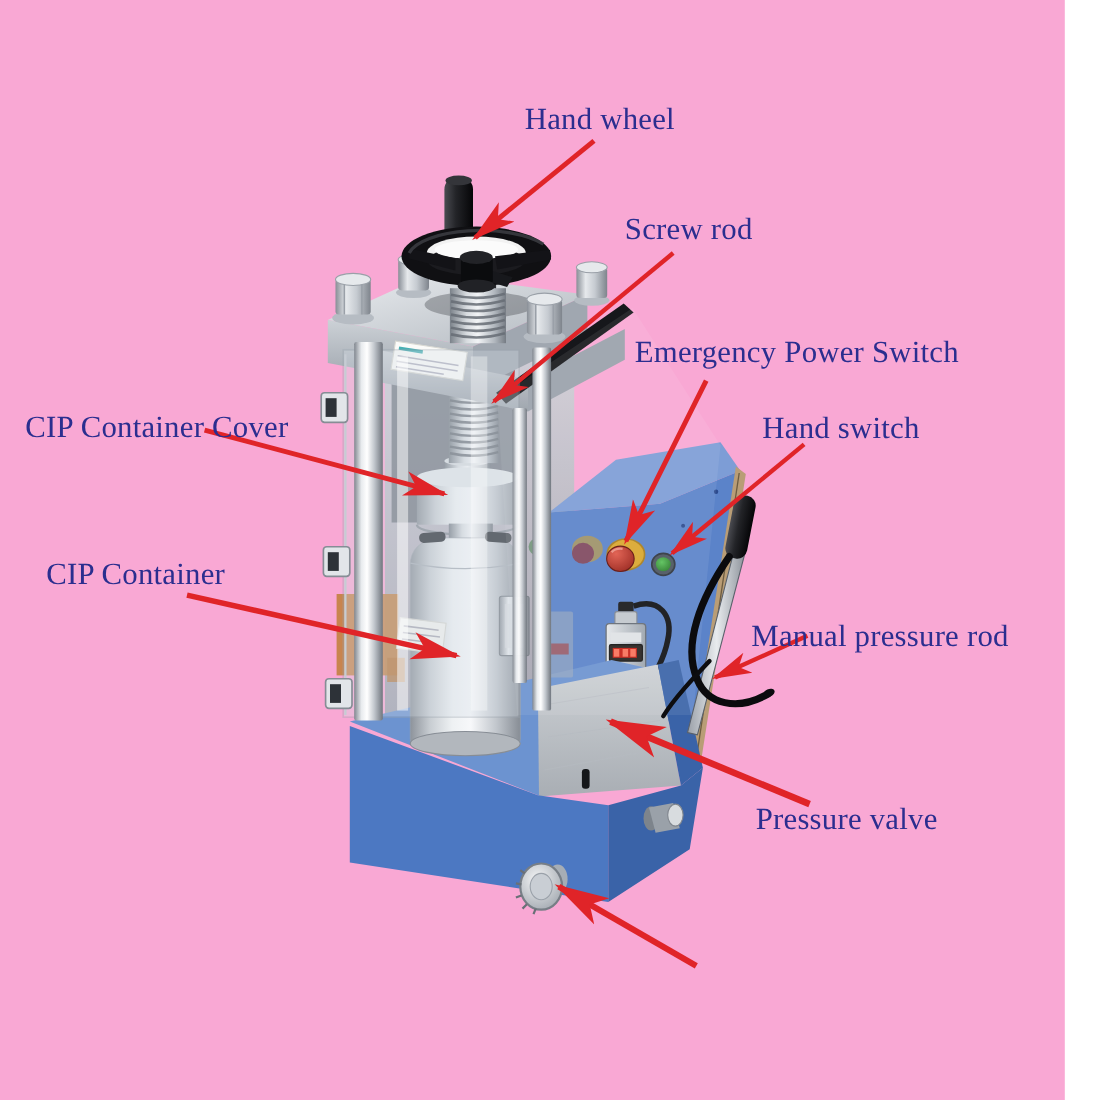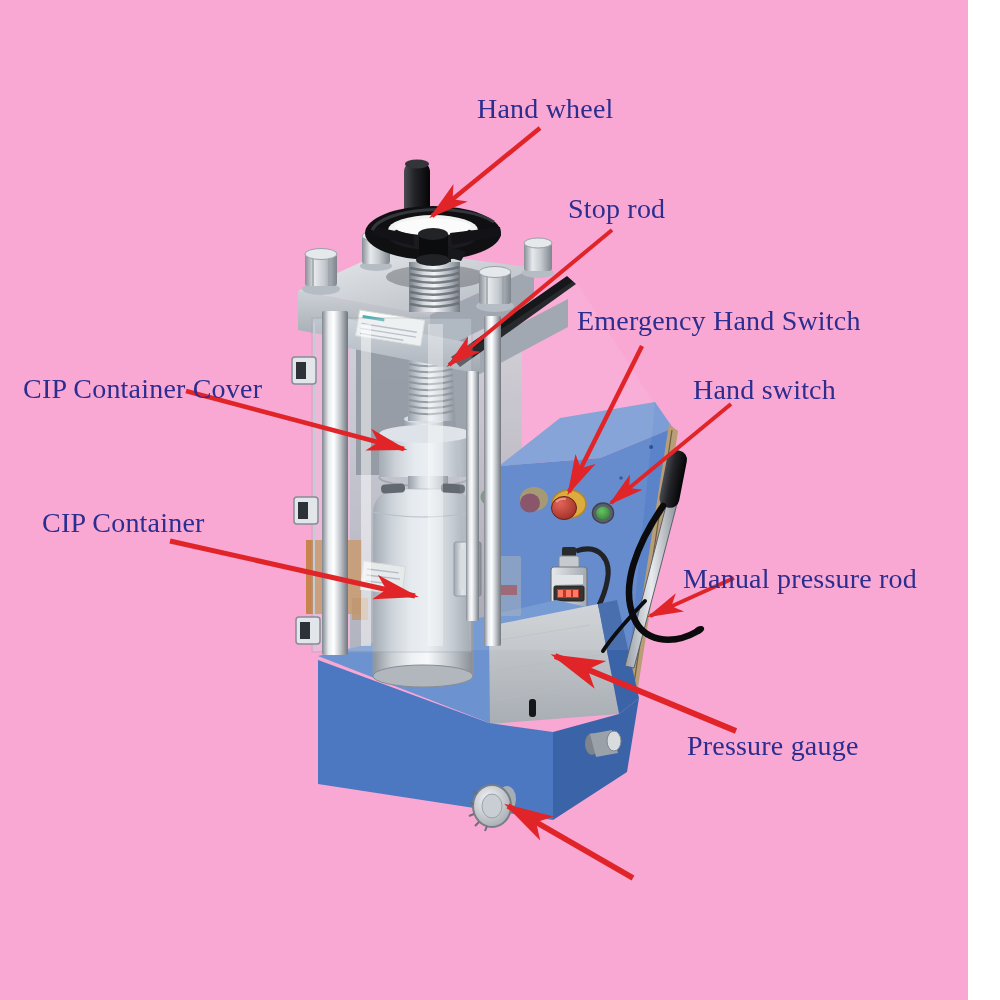--- a/index.html
+++ b/index.html
@@ -288,21 +288,21 @@
     <line class="arrow" x1="731" y1="404" x2="611" y2="503" stroke-width="4" marker-end="url(#ahm)"></line>
     <line class="arrow" x1="186" y1="391" x2="404" y2="449" stroke-width="4.5" marker-end="url(#ahm)"></line>
     <line class="arrow" x1="170" y1="541" x2="415" y2="596" stroke-width="5" marker-end="url(#ahm)"></line>
     <line class="arrow" x1="734" y1="578" x2="650" y2="616" stroke-width="4" marker-end="url(#ahm)"></line>
     <line class="arrow" x1="736" y1="731" x2="555" y2="656" stroke-width="6" marker-end="url(#ahm)"></line>
     <line class="arrow" x1="633" y1="878" x2="508" y2="806" stroke-width="5.5" marker-end="url(#ahm)"></line>
   </g>
 </svg>
 
 <div class="lbl" style="left:477px;top:94px">Hand wheel</div>
-<div class="lbl" style="left:568px;top:194px">Stop rod</div>
-<div class="lbl" style="left:577px;top:306px">Emergency Hand Switch</div>
+<div class="lbl" style="left:568px;top:194px">Screw rod</div>
+<div class="lbl" style="left:577px;top:306px">Emergency Power Switch</div>
 <div class="lbl" style="left:693px;top:375px">Hand switch</div>
 <div class="lbl" style="left:23px;top:374px">CIP Container Cover</div>
 <div class="lbl" style="left:42px;top:508px">CIP Container</div>
 <div class="lbl" style="left:683px;top:564px">Manual pressure rod</div>
-<div class="lbl" style="left:687px;top:731px">Pressure gauge</div>
+<div class="lbl" style="left:687px;top:731px">Pressure valve</div>
 
 </div>
 
 </body></html>

